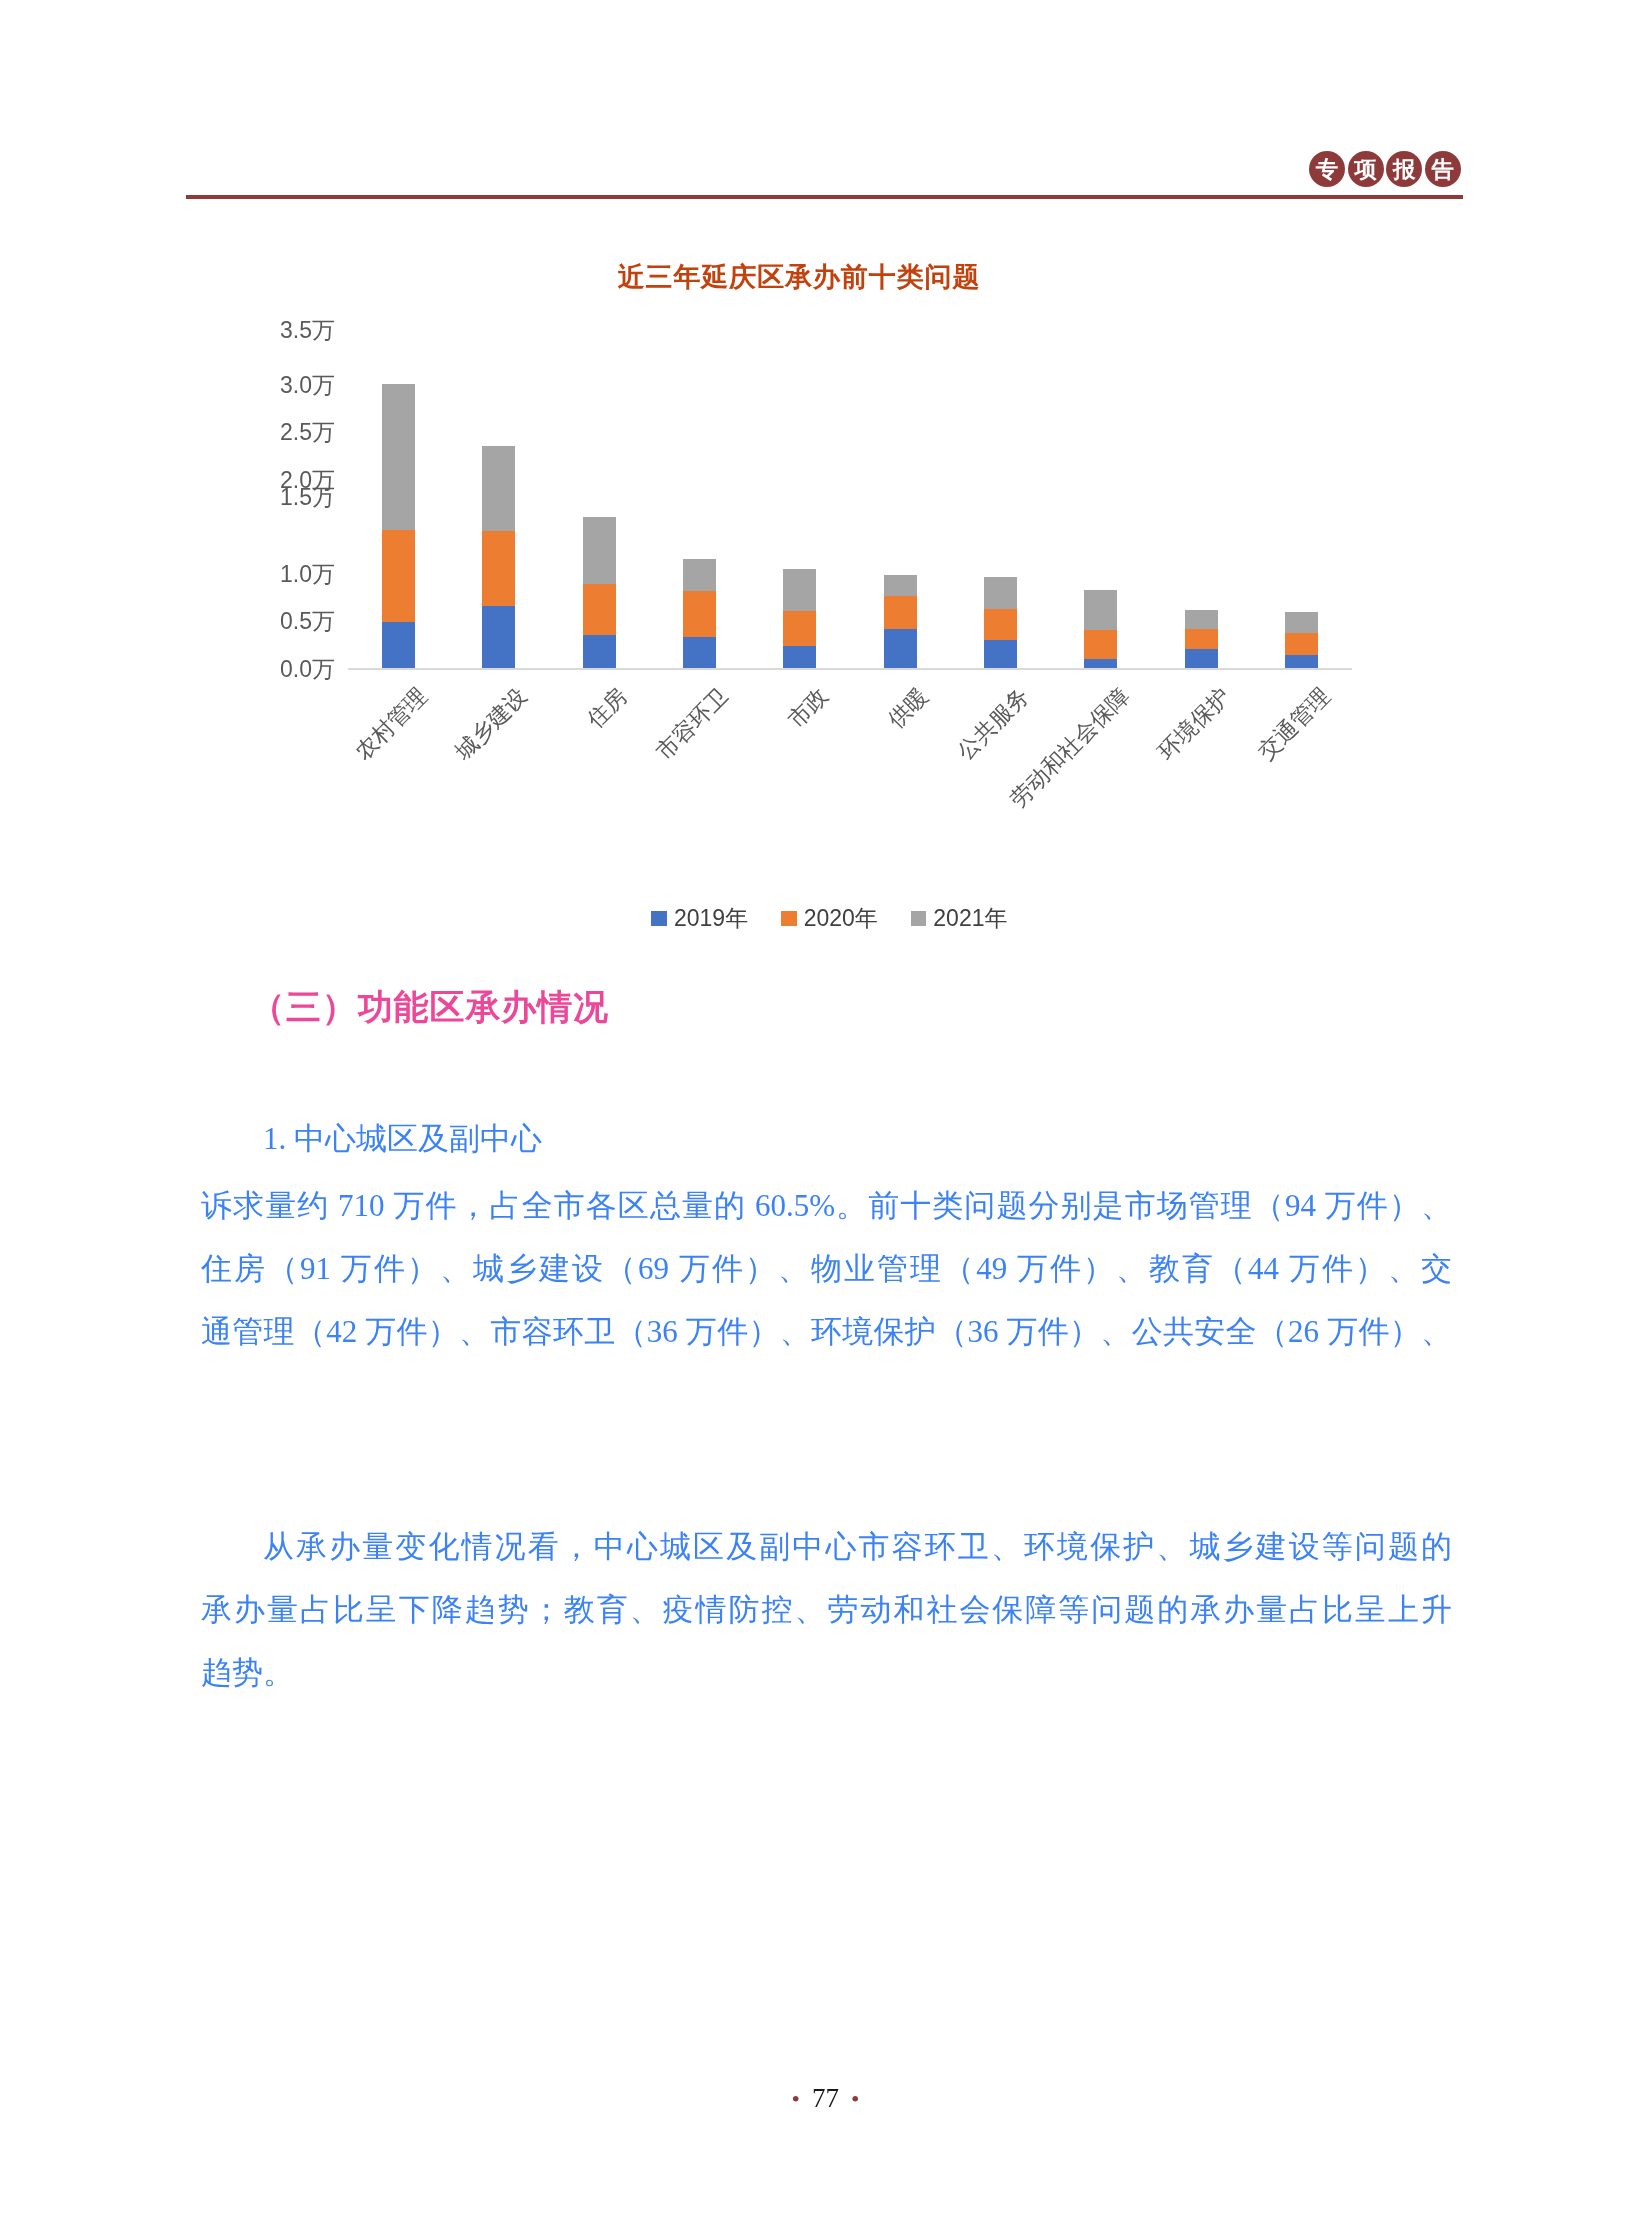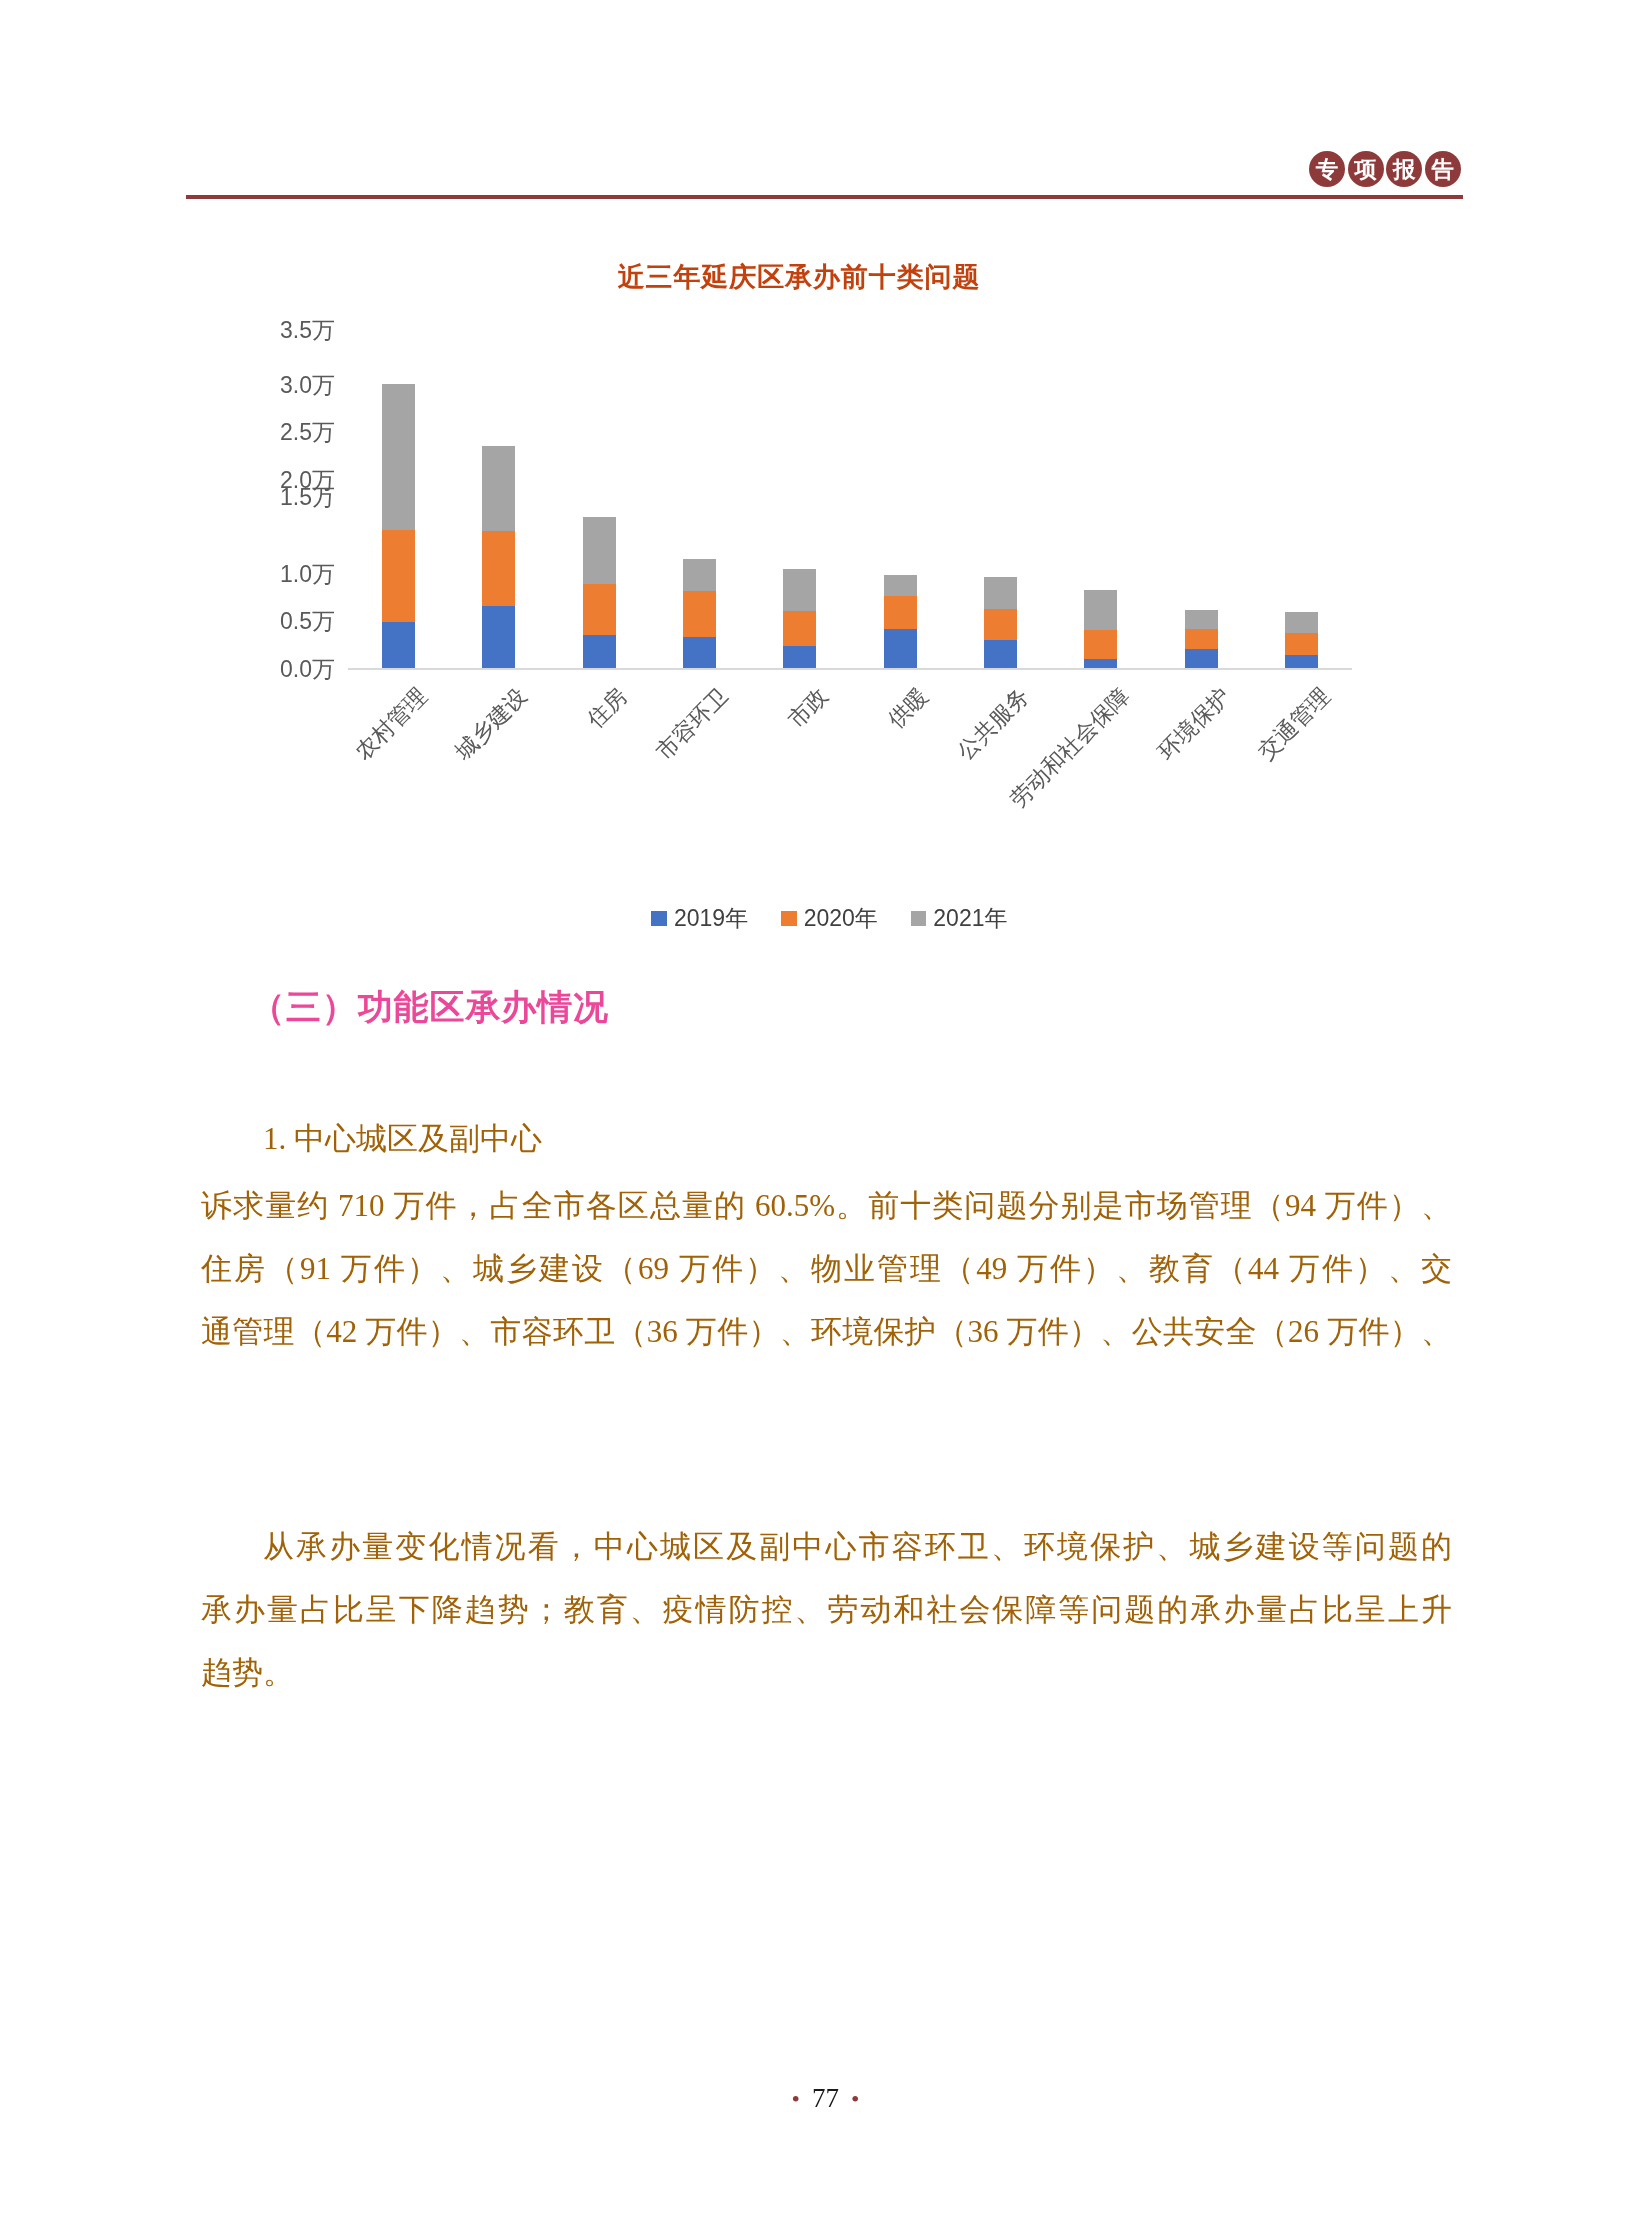--- a/index.html
+++ b/index.html
@@ -46,21 +46,21 @@
   
   .sec-heading{
     position:absolute;left:250px;top:984px;
     font-size:35px;font-weight:bold;color:#ec4899;
     font-family:"Liberation Sans", sans-serif;
     letter-spacing:0.9px;
   }
   .bodytext{
     position:absolute;left:201px;width:1251px;
     font-family:"Liberation Serif", serif;
-    font-size:31px;color:#a16207;
+    font-size:31px;color:#3b82f6;
   }
   .bodytext .ln{line-height:63px;height:63px;overflow:hidden;}
   .ln.ind{text-indent:2em;}
   .ln.just{text-align:justify;text-align-last:justify;}
   .subsection{top:1107px;}
   .para1{top:1174px;}
   .para2{top:1515px;}
   
   .pageno{
     position:absolute;left:0;top:2083px;width:1651px;

